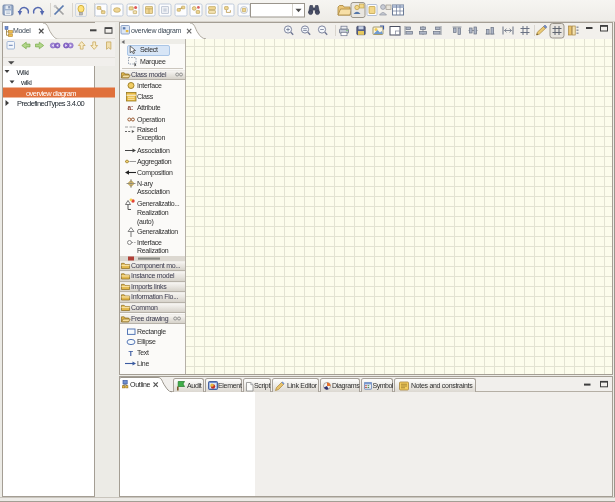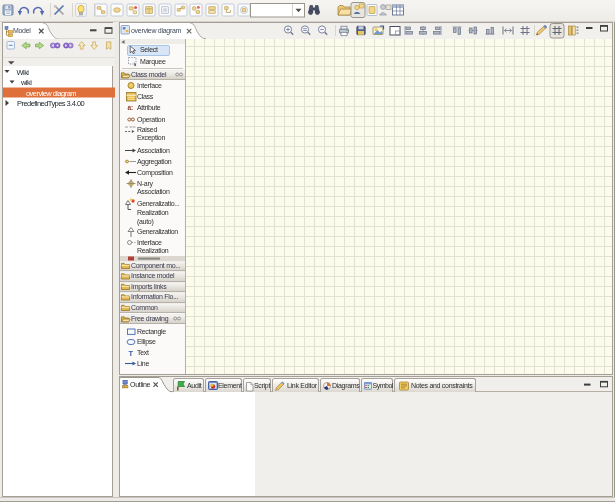--- a/index.html
+++ b/index.html
@@ -151,21 +151,21 @@
     <g transform="translate(398,10)">
       <rect x="-5.5" y="-5" width="11" height="10" fill="#fff" stroke="#6a7a96"></rect>
       <rect x="-5.5" y="-5" width="11" height="3" fill="#aebbd2"></rect>
       <line x1="-1.5" y1="-5" x2="-1.5" y2="5" stroke="#6a7a96" stroke-width="0.7"></line>
       <line x1="2" y1="-5" x2="2" y2="5" stroke="#6a7a96" stroke-width="0.7"></line>
       <line x1="-5.5" y1="1" x2="5.5" y2="1" stroke="#6a7a96" stroke-width="0.7"></line>
     </g>
   </svg>
   </div>
 
-  <div class="panel" id="leftpanel" style="left:2px;top:22px;width:111px;height:475px;">
+  <div class="panel" id="leftpanel" style="left:2px;top:22px;width:93px;height:475px;">
 
     <div class="abs" style="left:0;top:0;width:112px;height:16px;background:#f2f0ec;border-bottom:1px solid #aaa49a;"></div>
     <svg class="abs" style="left:0;top:0" width="112" height="18" viewBox="0 0 112 18">
       <path d="M 0,17 L 0,0 L 40,0 C 45,0 45,6 48,10 C 50,13 52,16.2 56,16.2 L 56,17 Z" fill="#ffffff"></path>
       <path d="M 40,0 C 45,0 45,6 48,10 C 50,13 52,16.2 56,16.2 L 112,16.2" fill="none" stroke="#a59f94" stroke-width="0.9"></path>
 
       <rect x="2" y="3.5" width="3" height="3" fill="#6f8fd0" stroke="#3c5a9e" stroke-width="0.5"></rect>
       <rect x="5.5" y="7.5" width="4" height="2.6" fill="#f0c050" stroke="#b5862e" stroke-width="0.6"></rect>
       <rect x="5.5" y="11" width="4" height="2.6" fill="#f0c050" stroke="#b5862e" stroke-width="0.6"></rect>
       <path d="M 3.5,6.5 L 3.5,12.3 M 3.5,8.8 L 5.5,8.8 M 3.5,12.3 L 5.5,12.3" fill="none" stroke="#8a6a20" stroke-width="0.7"></path>

